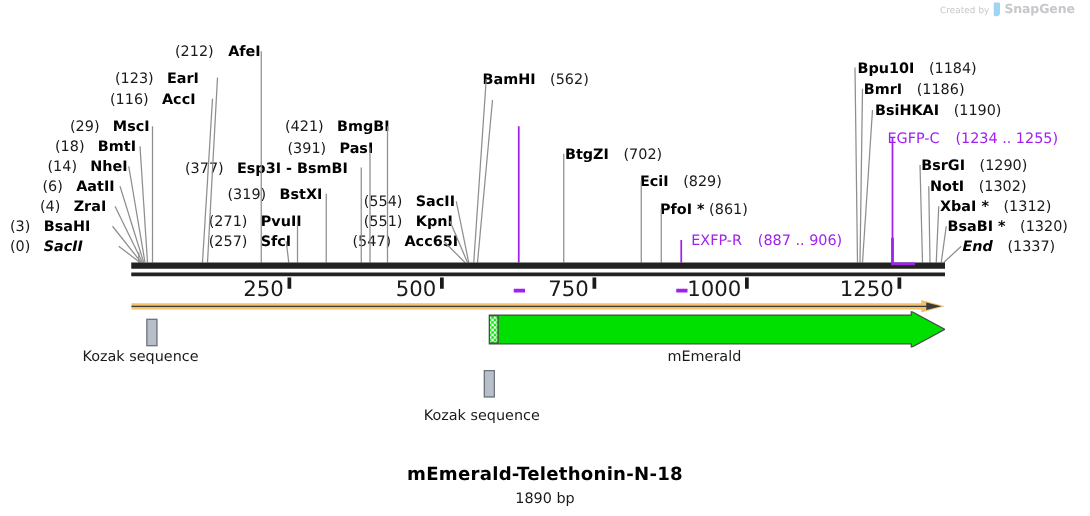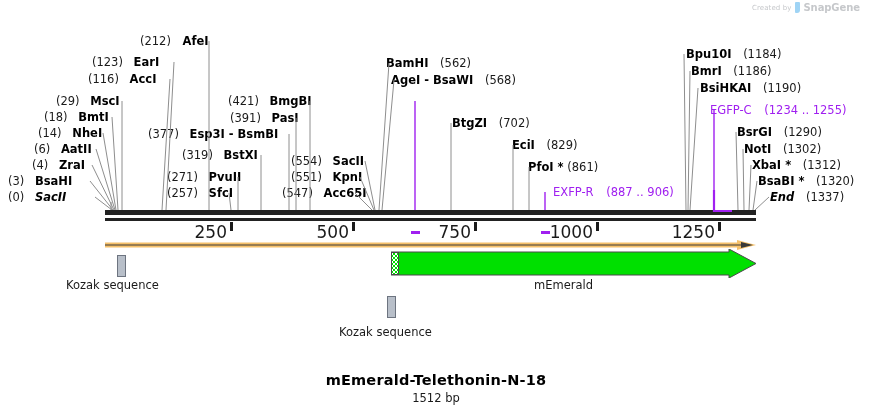--- a/index.html
+++ b/index.html
@@ -144,24 +144,20 @@
   </div>
   <div class="abs enz" style="left:282px;top:187px;">
     <span class="pos">(547)</span>
     <span class="name" style="margin-left:7px;">Acc65I</span>
   </div>
 
   <div class="abs enz" style="left:386px;top:57px;">
     <span class="name">BamHI</span>
     <span class="pos" style="margin-left:8px;">(562)</span>
   </div>
-  <div class="abs enz" style="left:391px;top:74px;">
-    <span class="name">AgeI - BsaWI</span>
-    <span class="pos" style="margin-left:8px;">(568)</span>
-  </div>
   <div class="abs enz" style="left:452px;top:117px;">
     <span class="name">BtgZI</span>
     <span class="pos" style="margin-left:8px;">(702)</span>
   </div>
   <div class="abs enz" style="left:512px;top:139px;">
     <span class="name">EciI</span>
     <span class="pos" style="margin-left:8px;">(829)</span>
   </div>
   <div class="abs enz" style="left:528px;top:161px;">
     <span class="name">PfoI *</span>
@@ -315,15 +311,15 @@
 
   <div class="kozak-box" style="left:117px;top:255px;"></div>
   <div class="kozak-label" style="left:66px;top:278px;">Kozak sequence</div>
 
   <div class="kozak-box" style="left:387px;top:296px;"></div>
   <div class="kozak-label" style="left:339px;top:325px;">Kozak sequence</div>
 
   <div id="gene-label" style="left:534px;top:278px;">mEmerald</div>
 
   <div id="plasmid-title">mEmerald-Telethonin-N-18</div>
-  <div id="plasmid-size">1512 bp</div>
+  <div id="plasmid-size">1890 bp</div>
 
 </div>
 
 </body></html>

